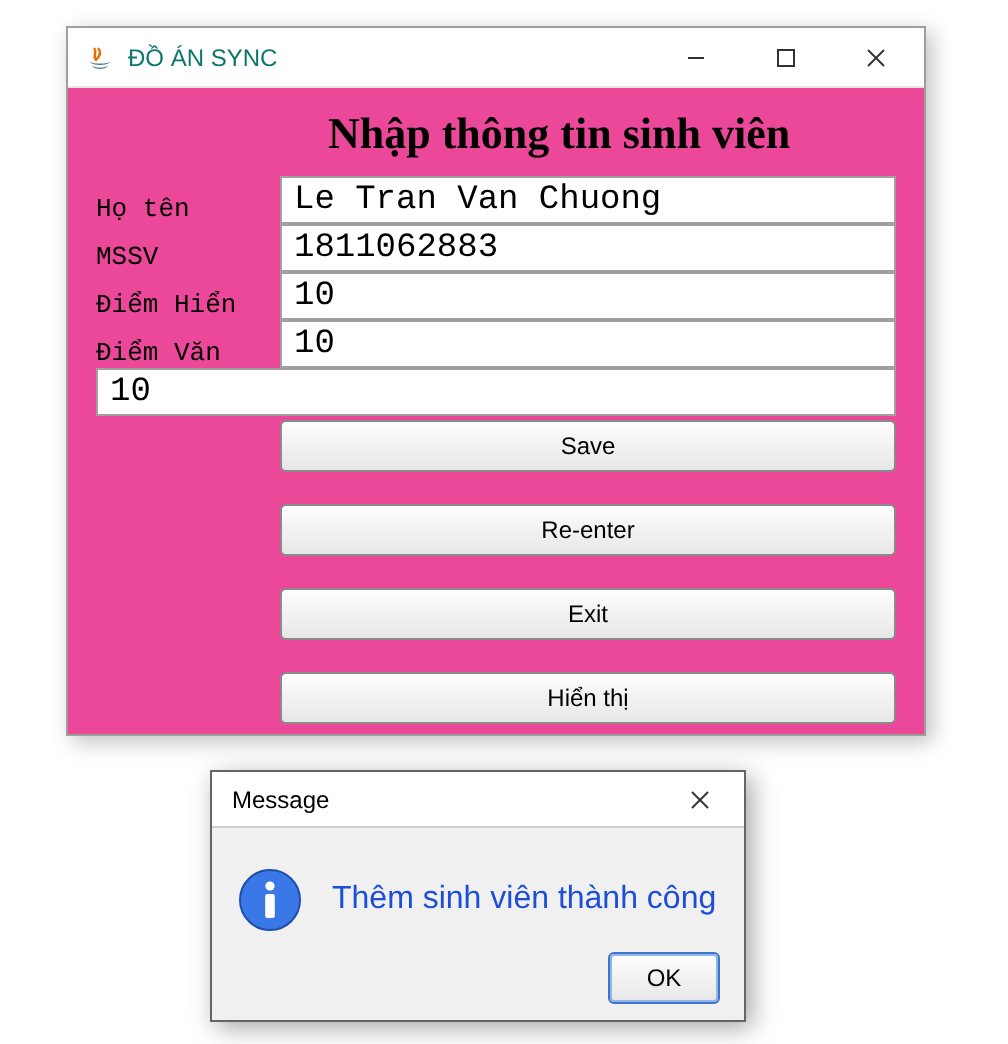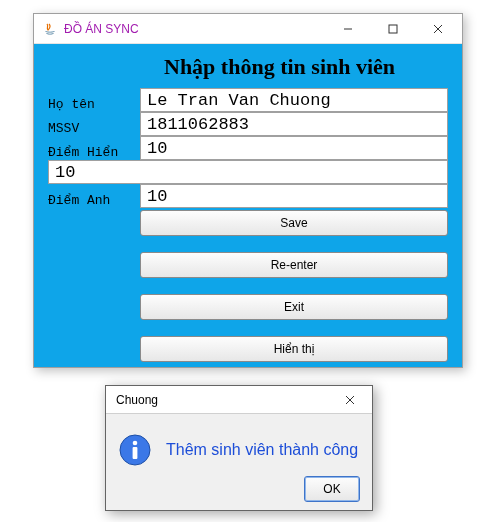--- a/index.html
+++ b/index.html
@@ -32,32 +32,32 @@
     padding: 0 2px 0 8px;
     background: #ffffff;
     border-bottom: 1px solid #e5e5e5;
   }
   .titlebar .icon {
     width: 16px; height: 16px; margin-right: 6px;
     display: inline-flex; align-items:center; justify-content:center;
   }
   .titlebar .title {
     flex: 1;
-    color: #a21caf;
+    color: #0f766e;
     font-size: 12px;
   }
   .winbtns { display: flex; height: 100%; }
   .winbtn {
     width: 45px; height: 29px;
     display: flex; align-items:center; justify-content:center;
     color: #555;
   }
   .winbtn svg { display:block; }
   .client {
-    background: #0ea5e9;
+    background: #ec4899;
     height: calc(100% - 30px);
     padding: 0 0 0 0;
     position: relative;
   }
   .heading {
     font-family: "Times New Roman", serif;
     font-weight: bold;
     font-size: 22px;
     text-align: left;
     padding: 10px 0 8px 130px;
@@ -190,42 +190,42 @@
         <div class="label">MSSV</div>
         <input type="text" value="1811062883" style="">
       </div>
 
       <div class="row">
         <div class="label">Điểm Hiển</div>
         <input type="text" value="10" style="">
       </div>
 
       <div class="row">
+        <div class="label">Điểm Văn</div>
         <input type="text" value="10" style="">
       </div>
 
       <div class="row">
-        <div class="label">Điểm Anh</div>
         <input type="text" value="10" style="">
       </div>
 
     </div>
 
     <div class="btnrow">
       <button class="btn">Save</button>
       <button class="btn">Re-enter</button>
       <button class="btn">Exit</button>
       <button class="btn">Hiển thị</button>
     </div>
   </div>
 </div>
 
 <div class="dialog">
   <div class="titlebar">
-    <span class="title">Chuong</span>
+    <span class="title">Message</span>
     <div class="winbtns">
       <div class="winbtn">
         <svg width="10" height="10">
             <line x1="1" y1="1" x2="9" y2="9" stroke="#333" stroke-width="1"></line>
             <line x1="9" y1="1" x2="1" y2="9" stroke="#333" stroke-width="1"></line>
           </svg>
       </div>
     </div>
   </div>
   <div class="dialog-body">

